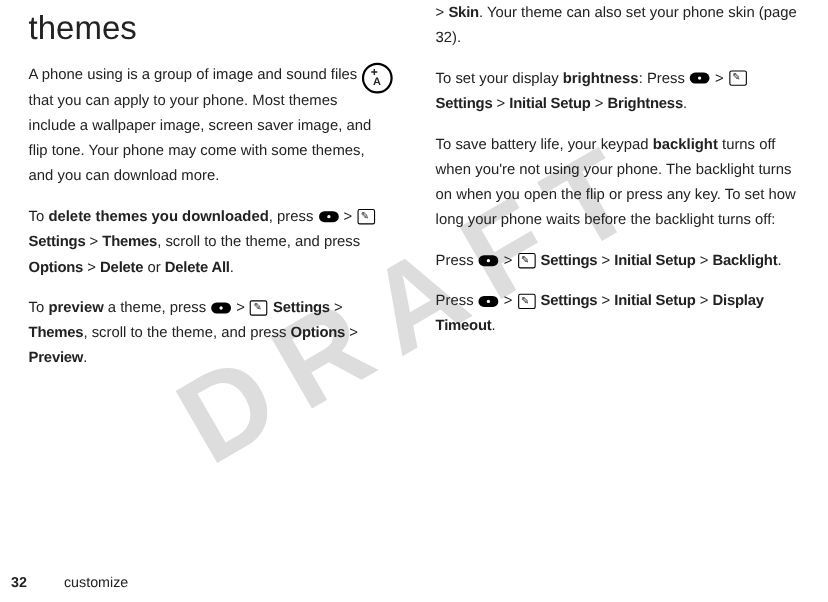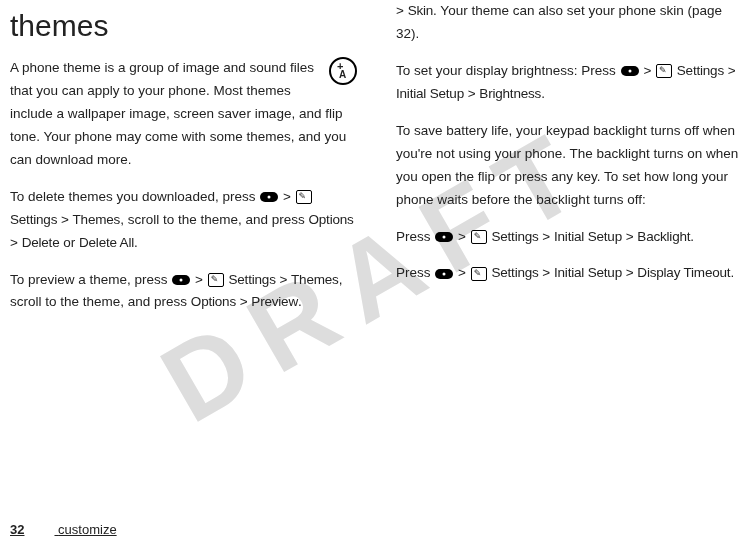--- a/index.html
+++ b/index.html
@@ -26,36 +26,36 @@
     z-index: 0;
     pointer-events: none;
     user-select: none;
     white-space: nowrap;
   }
   .page {
     position: relative;
     z-index: 1;
     display: flex;
     gap: 39px;
-    padding: 0 10px;
+    padding: 0 26px;
     box-sizing: border-box;
   }
   .col {
     flex: 1;
     min-width: 0;
   }
   h1 {
     font-size: 30px;
     font-weight: normal;
     margin: 0 0 6px 0;
   }
   p {
     margin: 0 0 14px 0;
   }
-  .bold { font-weight: normal; }
+  .bold { font-weight: bold; }
   .italic { }
   .condensed { font-family: "Arial Narrow", Arial, sans-serif; font-stretch: condensed; letter-spacing: -0.2px; }
   .key-icon {
     display: inline-block;
     vertical-align: middle;
     width: 18px;
     height: 10px;
     background: #000;
     border-radius: 5px;
     position: relative;
@@ -115,38 +115,37 @@
     position: absolute;
     bottom: 2px;
     left: 8px;
     font-size: 10px;
   }
   .footer {
     position: absolute;
     bottom: 6px;
     left: 10px;
     font-size: 13px;
-    text-decoration: underline;
   }
   .footer .pnum { font-weight: bold; margin-right: 30px; }
 </style>
 </head>
 <body>
 
 <div class="watermark">DRAFT</div>
 
 <div class="page">
 
   <div class="col">
 
     <h1>themes</h1>
 
     <p>
       <span class="feature-icon"></span>
-      <span>A </span><span class="italic">phone theme</span><span> is a group of image and sound files that you can apply to your phone. Most themes include a wallpaper image, screen saver image, and flip tone. Your phone may come with some themes, and you can download more.</span>
+      <span>A </span><span class="italic">phone using</span><span> is a group of image and sound files that you can apply to your phone. Most themes include a wallpaper image, screen saver image, and flip tone. Your phone may come with some themes, and you can download more.</span>
     </p>
 
 
     <p>
       <span>To </span><span class="bold">delete themes you downloaded</span><span>, press </span><span class="key-icon"></span><span> &gt; </span><span class="tool-icon"></span> <span class="bold condensed">Settings</span><span> &gt; </span><span class="bold condensed">Themes</span><span>, scroll to the theme, and press </span><span class="bold condensed">Options</span><span> &gt; </span><span class="bold condensed">Delete</span><span> or </span><span class="bold condensed">Delete All</span>.
     </p>
 
     <p>
       <span>To </span><span class="bold">preview</span><span> a theme, press </span><span class="key-icon"></span><span> &gt; </span><span class="tool-icon"></span> <span class="bold condensed">Settings</span><span> &gt; </span><span class="bold condensed">Themes</span><span>, scroll to the theme, and press </span><span class="bold condensed">Options</span><span> &gt; </span><span class="bold condensed">Preview</span>.
     </p>

